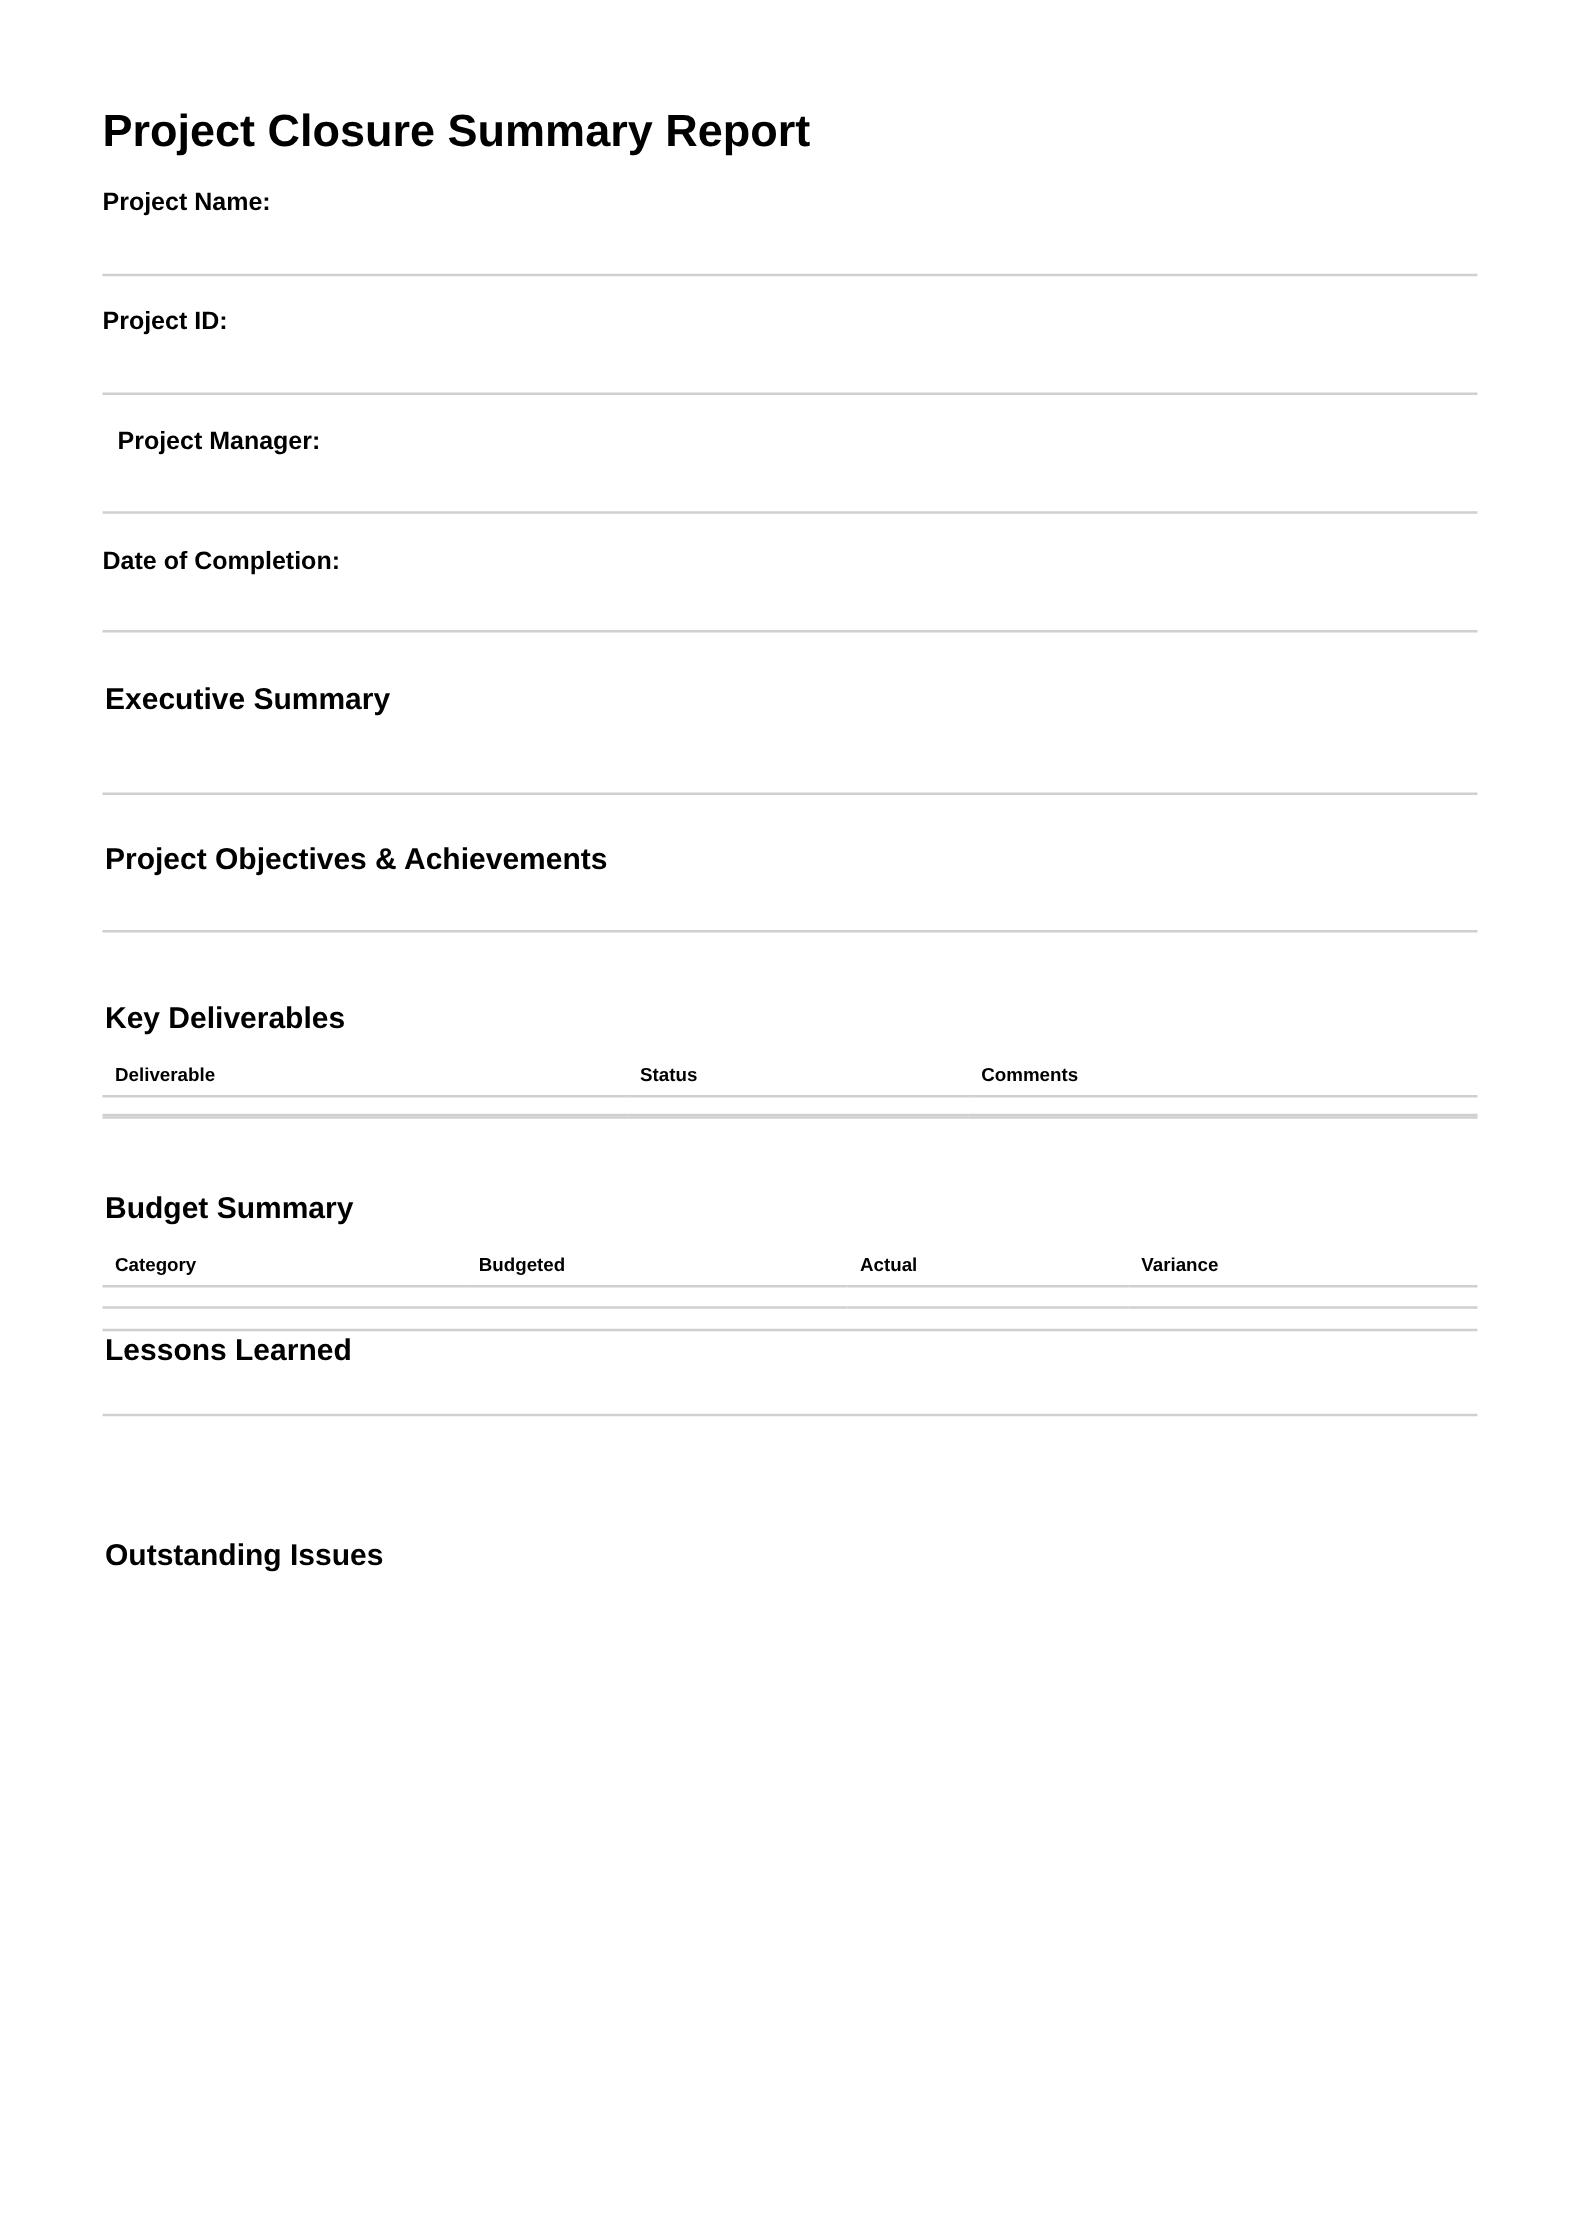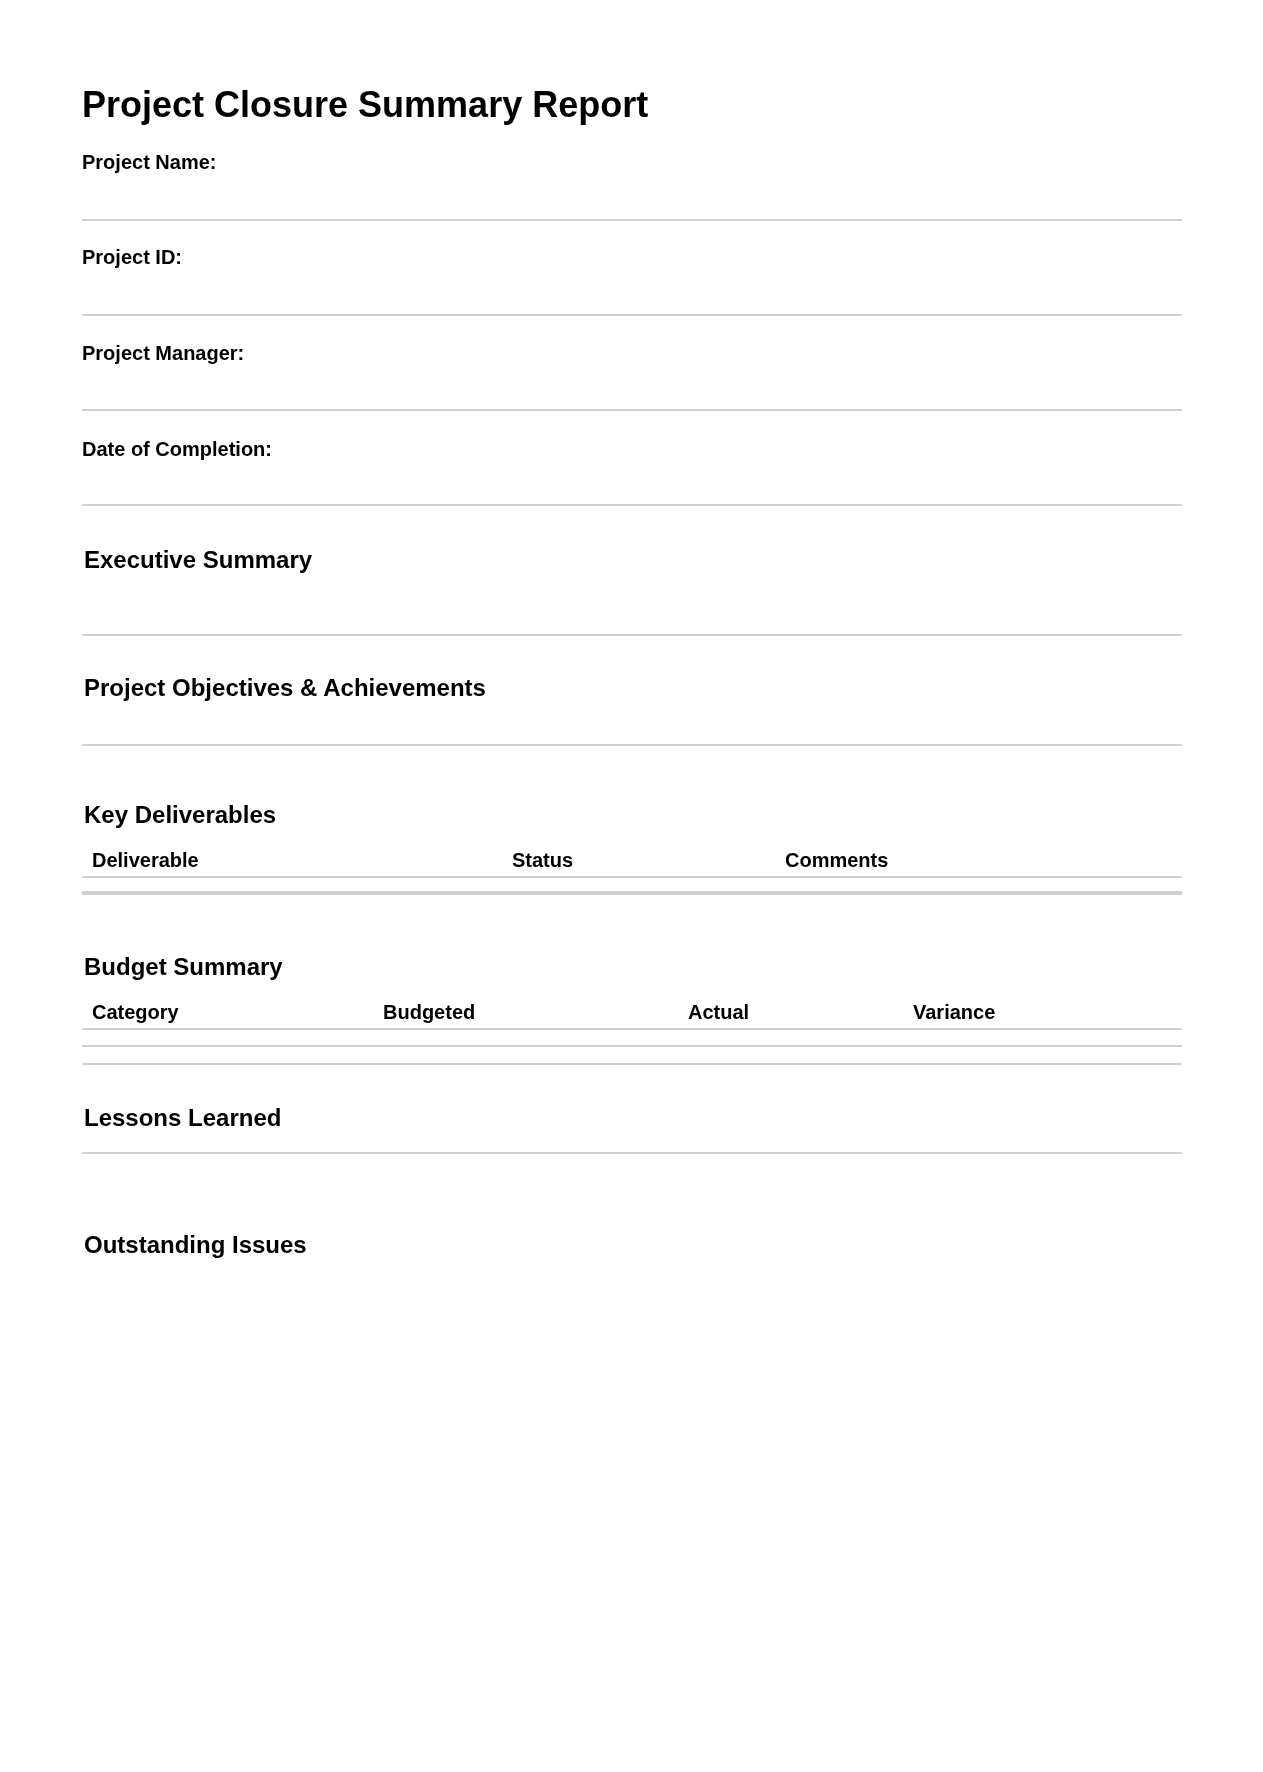--- a/index.html
+++ b/index.html
@@ -25,21 +25,21 @@
   }
   .section.last { border-bottom: none; }
   .section h2 {
     position: absolute; left: 0; top: 0; margin: 2px;
     font-size: 24px; font-weight: bold; line-height: 28px; white-space: nowrap;
   }
   table.grid {
     position: absolute; left: 0; width: 1100px; border-collapse: collapse; table-layout: fixed;
   }
   table.grid th {
-    text-align: left; font-size: 20px; font-weight: bold;
+    text-align: left; font-size: 15px; font-weight: bold;
     padding: 0 10px; height: 32px; box-sizing: border-box;
     border-bottom: 2px solid #d0d0d0; vertical-align: middle; white-space: nowrap;
   }
   table.grid td {
     height: 17px; padding: 0 10px; border-bottom: 2px solid #d0d0d0; box-sizing: border-box;
   }
 </style>
 </head>
 <body>
 
@@ -47,21 +47,21 @@
 
   <h1 class="title">Project Closure Summary Report</h1>
 
   <div class="field" style="top:126px;">
     <span class="field-label" style="top:26px;">Project Name:</span>
   </div>
   <div class="field" style="top:221px;">
     <span class="field-label" style="top:26px;">Project ID:</span>
   </div>
   <div class="field" style="top:316px;">
-    <span class="field-label" style="top:27px;">Project Manager:</span>
+    <span class="field-label" style="top:27px;margin-left:12px;">Project Manager:</span>
   </div>
   <div class="field" style="top:411px;">
     <span class="field-label" style="top:28px;">Date of Completion:</span>
   </div>
 
   <div class="section" style="top:508px; height:128px;">
     <h2 style="top:36px;">Executive Summary</h2>
   </div>
 
   <div class="section" style="top:636px; height:110px;">
@@ -114,21 +114,21 @@
         <tr>
           <td></td>
           <td></td>
           <td></td>
           <td></td>
         </tr>
       </tbody>
     </table>
   </div>
 
-  <div class="section" style="top:1065px; height:89px;">
+  <div class="section" style="top:1028px; height:105px;">
     <h2 style="top:37px;">Lessons Learned</h2>
   </div>
 
   <div class="section last" style="top:1192px; height:120px;">
     <h2 style="top:37px;">Outstanding Issues</h2>
   </div>
 
 </div>
 
 </body></html>

